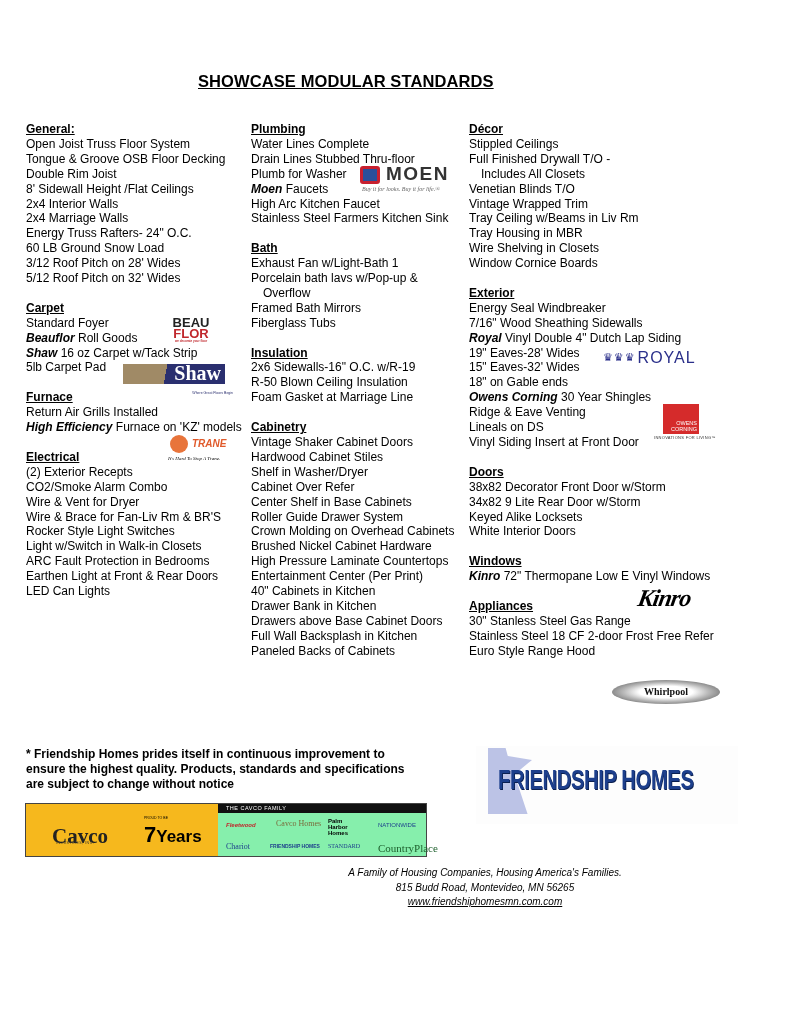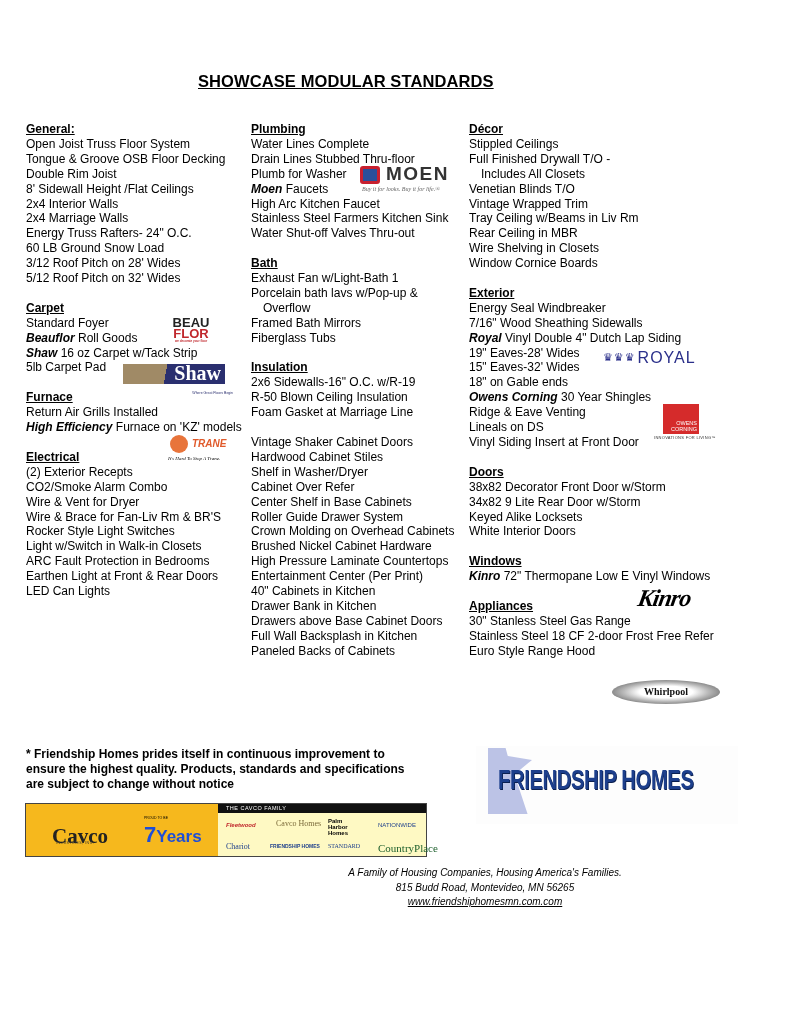--- a/index.html
+++ b/index.html
@@ -36,24 +36,24 @@
   .oc { left:662px; top:404px; width:50px; height:40px; }
   .oc .box { position:absolute; left:1px; top:0; width:36px; height:30px; background:#d52b2b; color:#fff; font-size:5.5px; line-height:6px; text-align:right; padding:16px 2px 0 0; box-sizing:border-box; }
   .oc .tag { position:absolute; left:-8px; top:31px; font-size:4px; white-space:nowrap; color:#333; letter-spacing:0.3px; }
   .kinro { left:637px; top:585px; width:72px; height:40px; font-family:"Liberation Serif",serif; font-style:italic; font-weight:bold; font-size:24px; transform:skewX(-10deg); letter-spacing:-1px; }
   .whirl { left:612px; top:680px; width:108px; height:24px; border-radius:50%; background:radial-gradient(ellipse at center,#fff 0 35%,#bbb 55%,#333 100%); text-align:center; font-family:"Liberation Serif",serif; font-weight:bold; font-size:10px; line-height:24px; color:#111; }
   .note { position:absolute; left:26px; top:747px; font-size:12px; font-weight:bold; line-height:15px; width:380px; }
   .cavco-banner { position:absolute; left:25px; top:803px; width:402px; height:54px; border:1px solid #444; box-sizing:border-box; display:flex; }
   .cavco-left { width:192px; height:100%; background:#f6b81d; position:relative; }
   .cavco-left .cv { position:absolute; left:26px; top:20px; font-family:"Liberation Serif",serif; font-weight:bold; font-size:21px; color:#222; }
   .cavco-left .inc { position:absolute; left:30px; top:37px; font-size:3.5px; letter-spacing:0.5px; color:#333; }
-  .cavco-left .yrs { position:absolute; left:118px; top:18px; font-weight:900; font-size:17px; color:#1d4ed8; }
+  .cavco-left .yrs { position:absolute; left:118px; top:18px; font-weight:900; font-size:17px; color:#000000; }
   .cavco-left .yrs .seven { font-size:22px; }
   .cavco-left .proud { position:absolute; left:118px; top:12px; font-size:3.5px; }
-  .cavco-right { flex:1; background:#fef9c3; position:relative; }
+  .cavco-right { flex:1; background:#86efac; position:relative; }
   .cavco-right .hdr { height:9px; background:#111; color:#fff; font-size:5.5px; line-height:9px; padding-left:8px; letter-spacing:0.5px; }
   .fam { position:absolute; font-size:6px; white-space:nowrap; }
   .fh-logo { position:absolute; left:476px; top:746px; width:262px; height:78px; background:#fdfdfd; }
   .fh-logo .mn { position:absolute; left:12px; top:2px; width:44px; height:66px; background:#bcc3e6; clip-path:polygon(0 0,40% 0,45% 12%,100% 18%,60% 40%,70% 60%,90% 100%,0 100%); }
   .fh-logo .txt { position:absolute; left:22px; top:18px; font-family:"Liberation Sans",sans-serif; font-weight:bold; font-size:28px; color:#1d3f8c; letter-spacing:-0.5px; transform:scaleX(0.72); transform-origin:left; white-space:nowrap; text-shadow:1px 1px 0 #0a1f4f; }
   .footer { position:absolute; left:300px; top:866px; width:370px; text-align:center; font-size:10px; line-height:14.5px;font-style:italic; }
   .footer .url { text-decoration:underline; }
 </style>
 </head>
 <body>
@@ -101,37 +101,37 @@
   </div>
 <div class="col col2">
     <div class="sec">
       <div class="sec-h">Plumbing</div>
       <div class="item">Water Lines Complete</div>
       <div class="item">Drain Lines Stubbed Thru-floor</div>
       <div class="item">Plumb for Washer</div>
       <div class="item" style="white-space: pre;"><span class="brand">Moen</span><span> Faucets</span></div>
       <div class="item">High Arc Kitchen Faucet</div>
       <div class="item">Stainless Steel Farmers Kitchen Sink</div>
-      <div class="item">Water Shut-off Valves Thru-out</div>
     </div>
     <div class="sec">
       <div class="sec-h">Bath</div>
       <div class="item">Exhaust Fan w/Light-Bath 1</div>
       <div class="item">Porcelain bath lavs w/Pop-up &amp;</div>
       <div class="item indent">Overflow</div>
       <div class="item">Framed Bath Mirrors</div>
       <div class="item">Fiberglass Tubs</div>
     </div>
     <div class="sec">
       <div class="sec-h">Insulation</div>
       <div class="item">2x6 Sidewalls-16" O.C. w/R-19</div>
       <div class="item">R-50 Blown Ceiling Insulation</div>
       <div class="item">Foam Gasket at Marriage Line</div>
     </div>
     <div class="sec">
+      <div class="sec-h">Cabinetry</div>
       <div class="item">Vintage Shaker Cabinet Doors</div>
       <div class="item">Hardwood Cabinet Stiles</div>
       <div class="item">Shelf in Washer/Dryer</div>
       <div class="item">Cabinet Over Refer</div>
       <div class="item">Center Shelf in Base Cabinets</div>
       <div class="item">Roller Guide Drawer System</div>
       <div class="item">Crown Molding on Overhead Cabinets</div>
       <div class="item">Brushed Nickel Cabinet Hardware</div>
       <div class="item">High Pressure Laminate Countertops</div>
       <div class="item">Entertainment Center (Per Print)</div>
@@ -144,21 +144,21 @@
   </div>
 <div class="col col3">
     <div class="sec">
       <div class="sec-h">Décor</div>
       <div class="item">Stippled Ceilings</div>
       <div class="item">Full Finished Drywall T/O  -</div>
       <div class="item indent">Includes All Closets</div>
       <div class="item">Venetian Blinds T/O</div>
       <div class="item">Vintage Wrapped Trim</div>
       <div class="item">Tray Ceiling w/Beams in Liv Rm</div>
-      <div class="item">Rear Ceiling in MBR</div>
+      <div class="item">Tray Housing in MBR</div>
       <div class="item">Wire Shelving in Closets</div>
       <div class="item">Window Cornice Boards</div>
     </div>
     <div class="sec">
       <div class="sec-h">Exterior</div>
       <div class="item">Energy Seal Windbreaker</div>
       <div class="item">7/16" Wood Sheathing Sidewalls</div>
       <div class="item" style="white-space: pre;"><span class="brand">Royal</span><span> Vinyl Double 4" Dutch Lap Siding</span></div>
       <div class="item">19" Eaves-28' Wides</div>
       <div class="item">15" Eaves-32' Wides</div>

